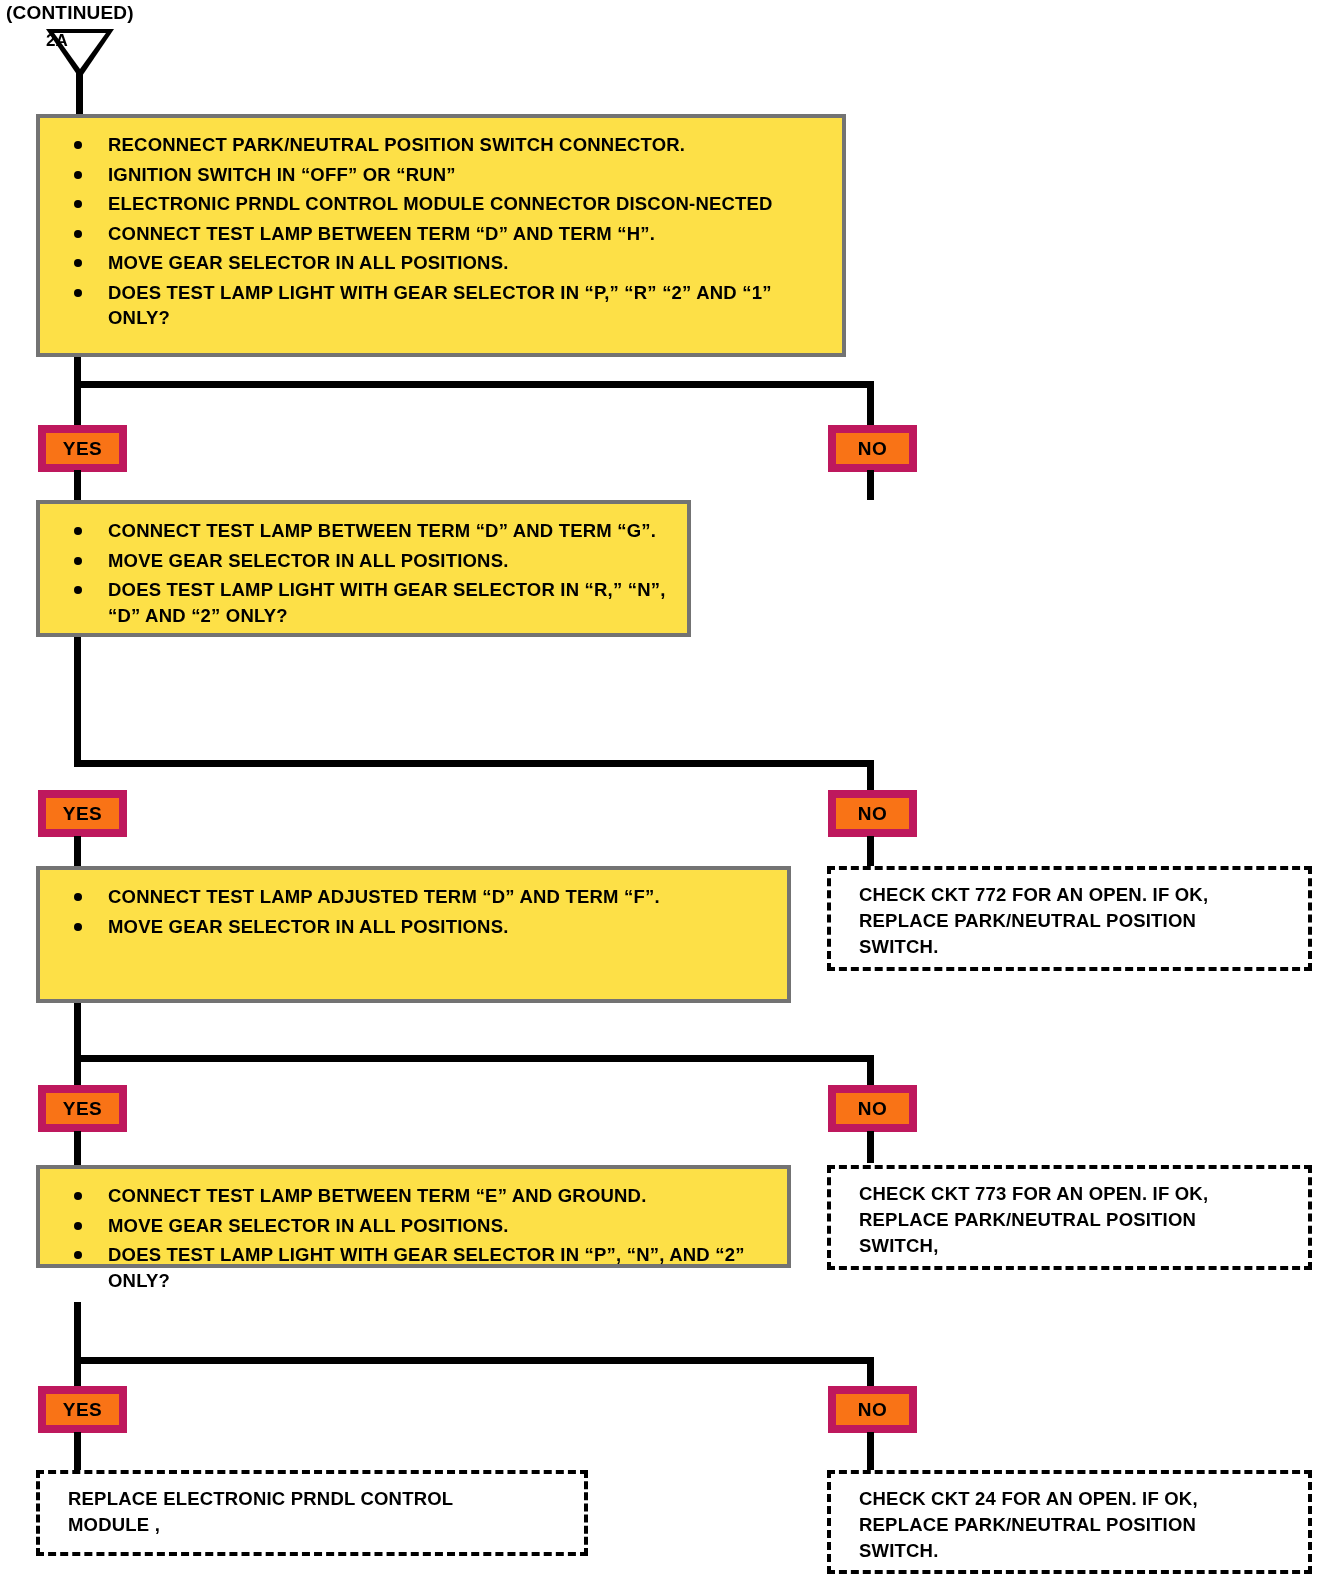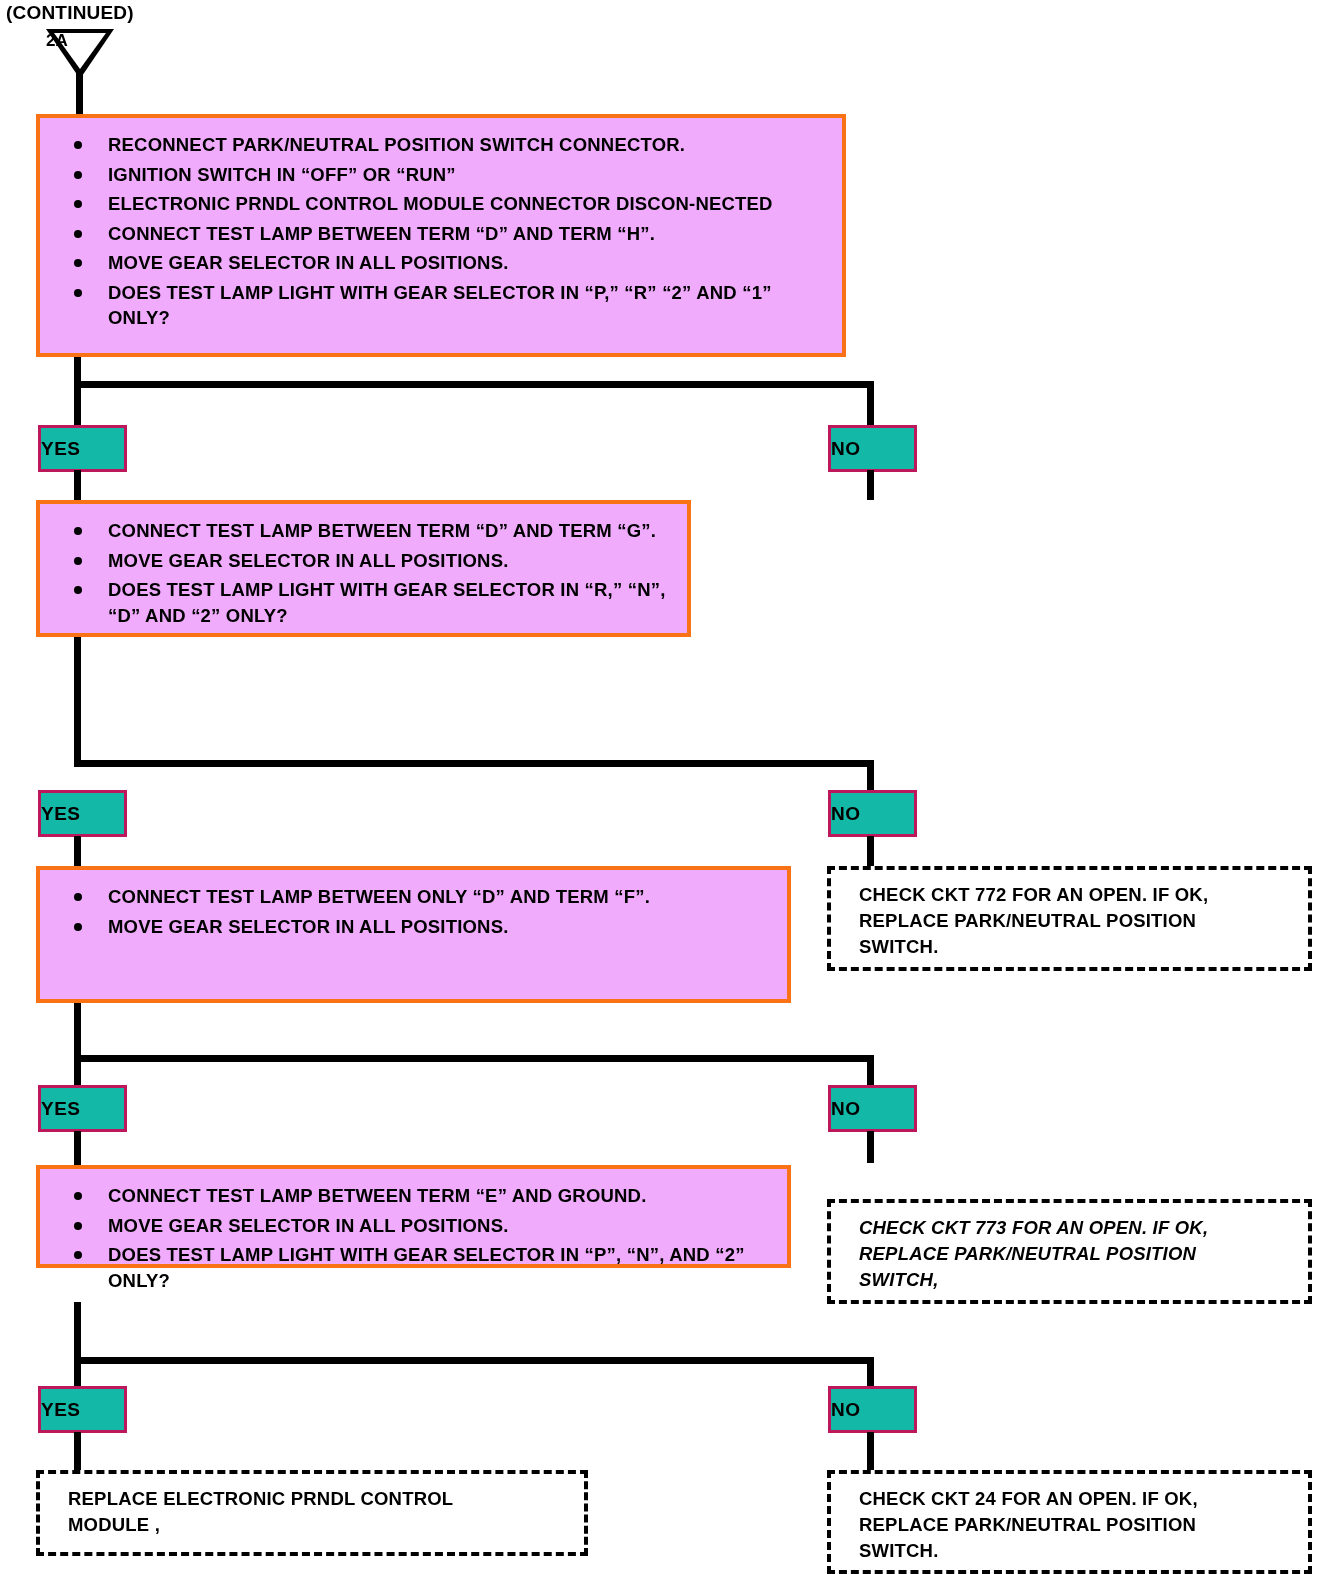--- a/index.html
+++ b/index.html
@@ -70,37 +70,38 @@
   }
   .wire-h {
     position: absolute;
     background: #000;
     height: 7px;
   }
 
   
   .step-box {
     position: absolute;
-    border: 4px solid #f97316;
-    background: #f0abfc;
+    border: 4px solid #737373;
+    background: #fde047;
     box-sizing: border-box;
   }
   .action-box {
     position: absolute;
     border: 4px dashed #000;
     background: #fff;
     box-sizing: border-box;
   }
   .decision-box {
     position: absolute;
-    border: 3px solid #be185d;
-    background: #14b8a6;
+    border: 8px solid #be185d;
+    background: #f97316;
     box-sizing: border-box;
     display: flex;
     align-items: center;
+    justify-content: center;
   }
   .decision-box span {
     font-size: 19px;
     font-weight: bold;
     letter-spacing: 0.5px;
   }
 
   
   ul.bullets {
     list-style: none;
@@ -196,21 +197,21 @@
   </div>
   <div class="decision-box" style="left:828px; top:790px; width:89px; height:47px;">
     <span>NO</span>
   </div>
 
   <div class="wire-v" style="left:74px; top:836px; height:36px;"></div>
   <div class="wire-v" style="left:867px; top:836px; height:30px;"></div>
 
   <div class="step-box" style="left:36px; top:866px; width:755px; height:137px;">
     <ul class="bullets">
-      <li>CONNECT TEST LAMP BETWEEN ONLY “D” AND TERM “F”.</li>
+      <li>CONNECT TEST LAMP ADJUSTED TERM “D” AND TERM “F”.</li>
       <li>MOVE GEAR SELECTOR IN ALL POSITIONS.</li>
     </ul>
   </div>
 
   <div class="action-box" style="left:827px; top:866px; width:485px; height:105px;">
     <div class="action-text">CHECK CKT 772 FOR AN OPEN.  IF OK,
  REPLACE PARK/NEUTRAL POSITION
 SWITCH.</div>
   </div>
 
@@ -229,21 +230,21 @@
   <div class="wire-v" style="left:867px; top:1131px; height:32px;"></div>
 
   <div class="step-box" style="left:36px; top:1165px; width:755px; height:103px;">
     <ul class="bullets">
       <li>CONNECT TEST LAMP BETWEEN TERM “E” AND GROUND.</li>
       <li>MOVE GEAR SELECTOR IN ALL POSITIONS.</li>
       <li>DOES TEST LAMP LIGHT WITH GEAR SELECTOR IN “P”, “N”, AND “2” ONLY?</li>
     </ul>
   </div>
 
-  <div class="action-box" style="left:827px; top:1199px; width:485px; height:105px;font-style:italic;">
+  <div class="action-box" style="left:827px; top:1165px; width:485px; height:105px;">
     <div class="action-text">CHECK CKT 773 FOR AN OPEN.  IF OK,
 REPLACE PARK/NEUTRAL POSITION
 SWITCH,</div>
   </div>
 
   <div class="wire-v" style="left:74px; top:1302px; height:130px;"></div>
   <div class="wire-h" style="left:74px; top:1357px; width:800px;"></div>
   <div class="wire-v" style="left:867px; top:1357px; height:47px;"></div>
 
   <div class="decision-box" style="left:38px; top:1386px; width:89px; height:47px;">

